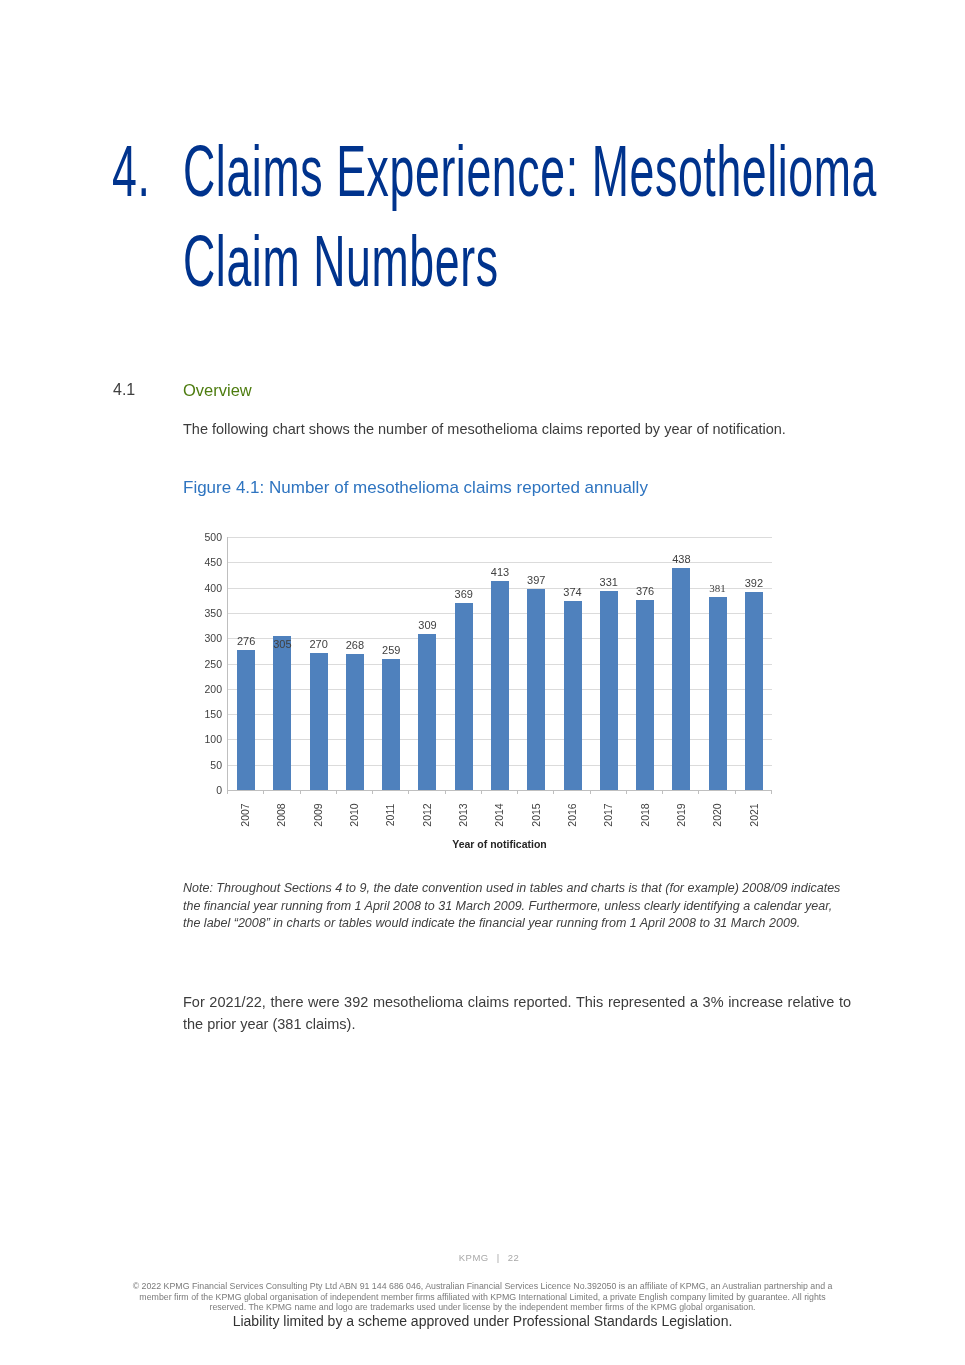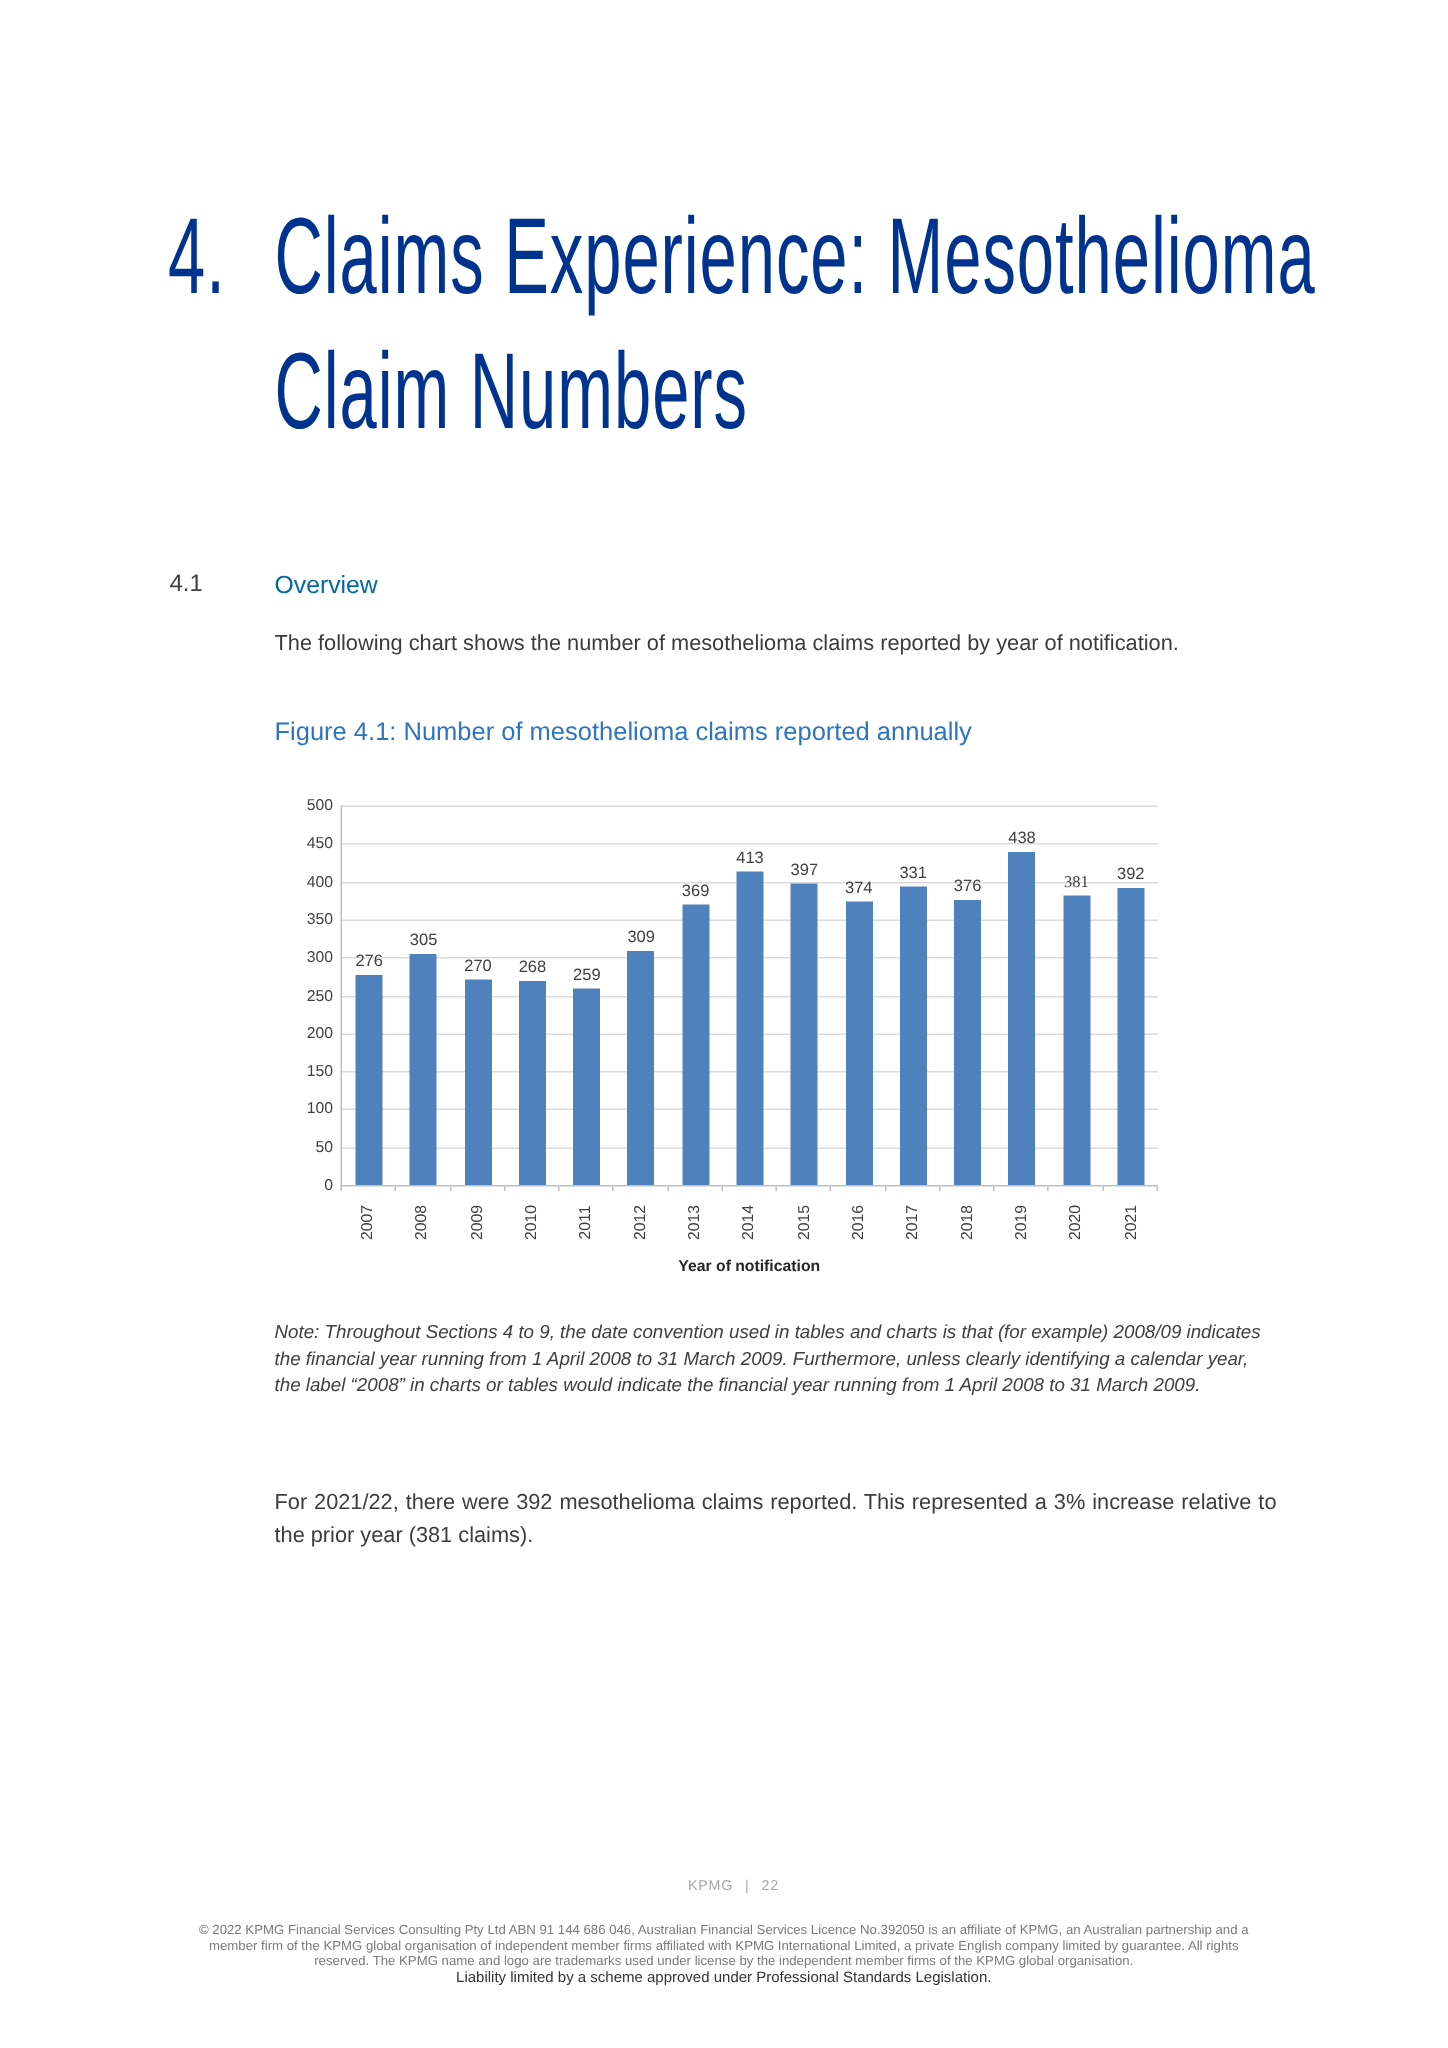--- a/index.html
+++ b/index.html
@@ -16,21 +16,21 @@
     position:absolute; top:0; font-size:72px; line-height:90px;
     letter-spacing:1px; transform:scaleX(0.62); transform-origin:left top;
     white-space:nowrap;
   }
   .big-num { left:0; }
   .big-title { left:71px; }
 
   
   .subsection { position:absolute; top:381px; left:113px; width:740px; }
   .subsection-num { position:absolute; left:0; top:0; font-size:16px; color:#404040; }
-  .subsection-title { position:absolute; left:70px; top:0; font-size:16.5px; color:#0369a1; }
+  .subsection-title { position:absolute; left:70px; top:0; font-size:16.5px; color:#4d7c0f; }
 
   
   .para {
     position:absolute; left:183px; width:668px;
     font-size:14.5px; line-height:22px; color:#3c3c3c; text-align:justify;
   }
   .para-intro { top:418px; }
   .para-body  { top:991px; }
 
   .figure-caption {
@@ -90,21 +90,21 @@
     position:absolute; top:1252px; left:0; width:100%; text-align:center;
     font-size:9.5px; color:#A8A8A8; letter-spacing:0.5px;padding-left:13px;
   }
   .page-num-line span { margin:0 4px; }
   .copyright {
     position:absolute; top:1281px; left:50%; transform:translateX(-50%);
     width:724px; text-align:center; font-size:8.8px; line-height:10.7px; color:#7a7a7a;
   }
   .liability {
     position:absolute; top:1313px; left:0; width:100%; text-align:center;
-    font-size:10px; color:#333333;
+    font-size:14px; color:#333333;
   }
 </style>
 </head>
 <body>
 
 <div class="page">
 
   <div class="big-heading">
     <div class="big-num">4.</div>
     <div class="big-title">
@@ -147,21 +147,21 @@
         <div class="gridline" style="top: 50.6px;"></div>
         <div class="gridline" style="top: 25.3px;"></div>
         <div class="gridline" style="top: 0px;"></div>
         <div class="bars">
           <div class="slot">
             <div class="bar" style="height: 139.656px; background: rgb(79, 129, 189);"></div>
             <div class="bar-label" style="bottom: 142.656px;">276</div>
           </div>
           <div class="slot">
             <div class="bar" style="height: 154.33px; background: rgb(79, 129, 189);"></div>
-            <div class="bar-label" style="bottom: 157px; text-align: center;">305</div>
+            <div class="bar-label" style="bottom: 140px; text-align: center;">305</div>
           </div>
           <div class="slot">
             <div class="bar" style="height: 136.62px; background: rgb(79, 129, 189);"></div>
             <div class="bar-label" style="bottom: 139.62px;">270</div>
           </div>
           <div class="slot">
             <div class="bar" style="height: 135.608px; background: rgb(79, 129, 189);"></div>
             <div class="bar-label" style="bottom: 138.608px;">268</div>
           </div>
           <div class="slot">

